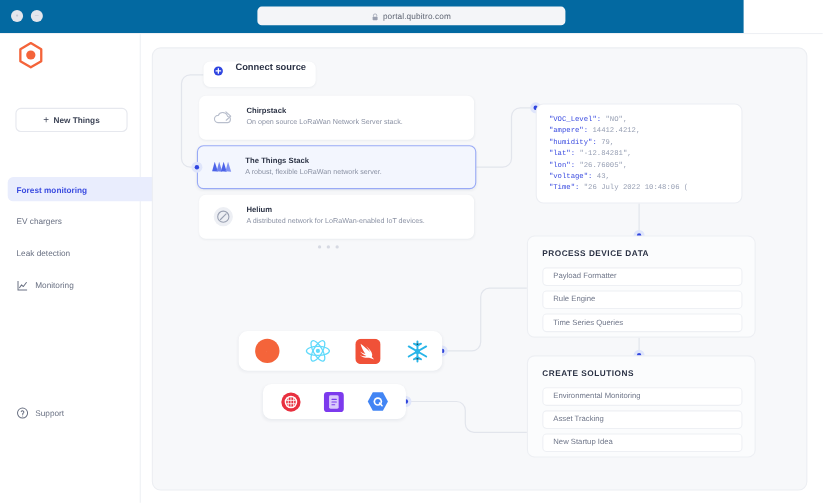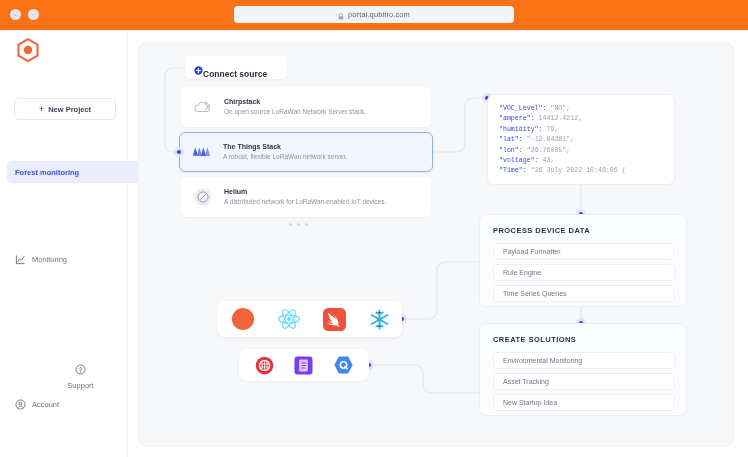--- a/index.html
+++ b/index.html
@@ -11,22 +11,22 @@
   }
   #app {
     position: relative;
     width: 748px; height: 457px;
     background: #ffffff;
   }
 
   
   .browser-bar {
     position: absolute; left: 0; top: 0;
-    width: 748px; height: 30px;
-    background: #f97316;
+    width: 676px; height: 30px;
+    background: #0369a1;
     display: flex; align-items: center;
   }
   .win-dots { position: absolute; left: 10px; top: 9px; display: flex; gap: 7px; }
   .win-dot {
     width: 11px; height: 11px; border-radius: 50%;
     background: #e4e6ec;
     display: flex; align-items: center; justify-content: center;
   }
   .win-dot .g { color: #c3c7d3; font-size: 7px; line-height: 7px; }
   .url-pill {
@@ -106,21 +106,21 @@
   .node {
     position: absolute;
     background: #ffffff;
     border-radius: 6px;
     box-shadow: 0 1px 2px rgba(20,30,60,.05);
   }
 
   
   .connect-src {
     left: 46px; top: 12px; width: 102px; height: 23px;
-    display: flex; align-items: flex-end; gap: 0; padding-left: 9px;
+    display: flex; align-items: flex-start; gap: 11px; padding-left: 9px;
   }
   .connect-src .t { font-size: 8.5px; font-weight: 600; color: #2b3245; }
 
   
   .src-card {
     left: 42px; width: 250px; height: 40px;
     display: flex; align-items: center; padding-left: 11px; gap: 10px;
   }
   .src-card.c1 { top: 43px; }
   .src-card.c2 {
@@ -229,62 +229,58 @@
 
       <div class="logo">
         <svg width="24" height="26" viewBox="0 0 24 26">
           <path d="M12 1.2 21.5 6.7v11L12 23.2 2.5 17.7v-11z" fill="none" stroke="#f4643a" stroke-width="2.1" stroke-linejoin="round"></path>
           <circle cx="12" cy="12" r="4.2" fill="#f4643a"></circle>
         </svg>
       </div>
 
       <div class="new-project-btn">
         <span class="plus">+</span>
-        <span>New Project</span>
+        <span>New Things</span>
       </div>
 
 
       <div class="nav-item active" style="top:130px;">
         <span>Forest monitoring</span>
+      </div>
+      <div class="nav-item" style="top:159px;">
+        <span>EV chargers</span>
+      </div>
+      <div class="nav-item" style="top:188px;">
+        <span>Leak detection</span>
       </div>
 
       <div class="nav-item" style="top:217px;">
         <span class="ic">
           <svg width="11" height="11" viewBox="0 0 12 12">
               <path d="M1.5 1.5v9h9" fill="none" stroke="#6a7183" stroke-width="1"></path>
               <path d="M3 8.2 5 5.4l1.8 1.7L9.8 3" fill="none" stroke="#6a7183" stroke-width="1" stroke-linecap="round" stroke-linejoin="round"></path>
             </svg>
         </span>
         <span>Monitoring</span>
       </div>
 
 
 
 
-      <div class="nav-item" style="top:333px;flex-direction:column;">
+      <div class="nav-item" style="top:333px;">
         <span class="ic">
           <svg width="11" height="11" viewBox="0 0 12 12">
               <circle cx="6" cy="6" r="5" fill="none" stroke="#6a7183" stroke-width="1"></circle>
               <path d="M4.7 4.6a1.35 1.35 0 1 1 1.5 1.9v.9" fill="none" stroke="#6a7183" stroke-width="1" stroke-linecap="round"></path>
               <circle cx="6.1" cy="8.9" r=".55" fill="#6a7183"></circle>
             </svg>
         </span>
         <span>Support</span>
       </div>
 
-      <div class="nav-item" style="top:362px;">
-        <span class="ic">
-          <svg width="11" height="11" viewBox="0 0 12 12">
-              <circle cx="6" cy="6" r="5" fill="none" stroke="#6a7183" stroke-width="1"></circle>
-              <circle cx="6" cy="4.7" r="1.55" fill="none" stroke="#6a7183" stroke-width="1"></circle>
-              <path d="M3.1 9.8c.5-1.4 1.6-2.1 2.9-2.1s2.4.7 2.9 2.1" fill="none" stroke="#6a7183" stroke-width="1" stroke-linecap="round"></path>
-            </svg>
-        </span>
-        <span>Account</span>
-      </div>
     </div>
 
     <div class="canvas">
 
       <svg class="wires">
         <g fill="none" stroke="#e2e5ec" stroke-width="1.1">
 
           <path d="M46 24 H34 a8 8 0 0 0 -8 8 V100 a8 8 0 0 0 8 8 H40"></path>
 
           <path d="M294 108 H318 a8 8 0 0 0 8 -8 V62 a8 8 0 0 1 8 -8 H348"></path>

